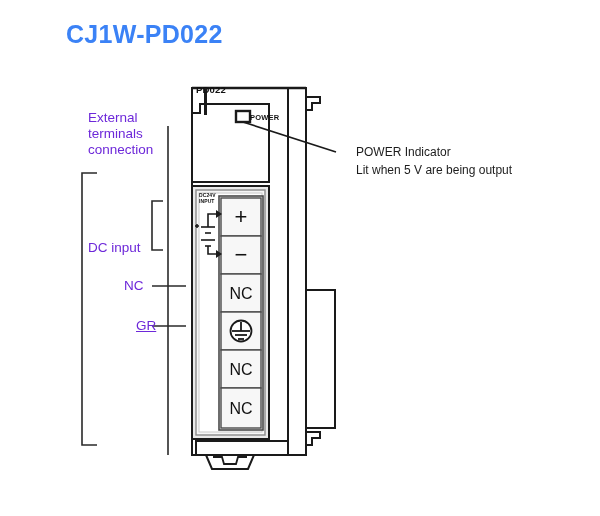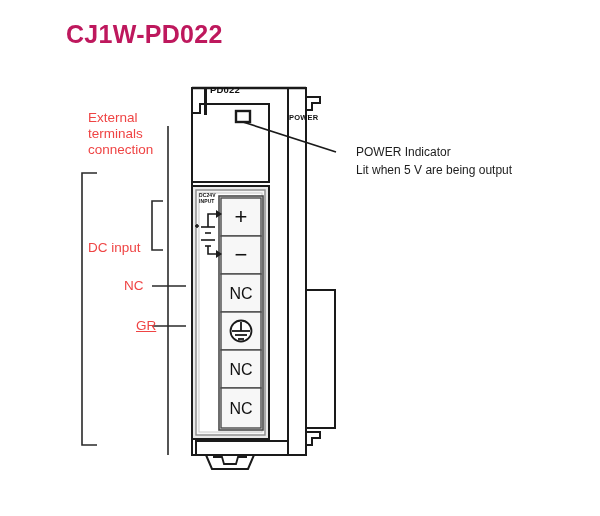--- a/index.html
+++ b/index.html
@@ -5,38 +5,38 @@
   html,body{margin:0;padding:0;background:#ffffff;}
   body{
     width:600px;height:516px;position:relative;overflow:hidden;
     font-family:"Liberation Sans", sans-serif;
     color:#1a1a1a;
   }
 
   .page-title{
     position:absolute;left:66px;top:20px;
     font-size:25px;font-weight:bold;letter-spacing:0.3px;
-    color:#be185d;
+    color:#3b82f6;
   }
 
   svg.diagram{position:absolute;left:0;top:0;width:600px;height:516px;}
 
   
-  .lbl{position:absolute;font-size:13.5px;line-height:16px;color:#ef4444;}
+  .lbl{position:absolute;font-size:13.5px;line-height:16px;color:#6d28d9;}
   .lbl.bold{font-weight:bold;}
 
   #lbl-external{left:88px;top:110px;width:100px;}
   #lbl-dcinput{left:88px;top:240px;}
   #lbl-nc-left{left:124px;top:278px;}
   #lbl-gr-left{left:136px;top:318px;text-decoration:underline;}
 
   .annot{position:absolute;left:356px;top:144px;width:250px;font-size:12px;line-height:17.5px;color:#1c1c1c;}
   .annot div{white-space:nowrap;}
 
-  #lbl-pd022{left:210px;top:82px;font-size:9.5px;font-weight:bold;letter-spacing:0.2px;color:#111;text-align:center;}
+  #lbl-pd022{left:196px;top:82px;font-size:9.5px;font-weight:bold;letter-spacing:0.2px;color:#111;text-align:center;}
   #lbl-power{left:250px;top:110px;font-size:7.5px;font-weight:bold;letter-spacing:0.2px;color:#111;}
 
   
   .term-txt{position:absolute;font-size:16px;color:#111;text-align:center;width:46px;}
   .term-sym{position:absolute;font-size:22px;color:#111;text-align:center;width:46px;line-height:1;}
 
   #lbl-dc24v{
     position:absolute;left:199px;top:193px;
     font-size:5px;line-height:5.6px;font-weight:bold;
     color:#111;letter-spacing:0.1px;
@@ -180,21 +180,21 @@
 <div class="lbl" id="lbl-dcinput">DC input</div>
 <div class="lbl" id="lbl-nc-left">NC</div>
 <div class="lbl" id="lbl-gr-left">GR</div>
 
 <div class="annot">
   <div>POWER Indicator</div>
   <div>Lit when 5 V are being output</div>
 </div>
 
 <div class="lbl bold" id="lbl-pd022" style="position:absolute;">PD022</div>
-<div class="lbl bold" id="lbl-power" style="position:absolute;padding-left:39px;">POWER</div>
+<div class="lbl bold" id="lbl-power" style="position:absolute;">POWER</div>
 
 <div id="lbl-dc24v">
   <div>DC24V</div>
   <div>INPUT</div>
 </div>
 
 <div class="term-sym" style="left:218px;top:206px;">+</div>
 <div class="term-sym" style="left:218px;top:244px;">−</div>
 <div class="term-txt" style="left:218px;top:285px;">NC</div>
 <div class="term-txt" style="left:218px;top:361px;">NC</div>

